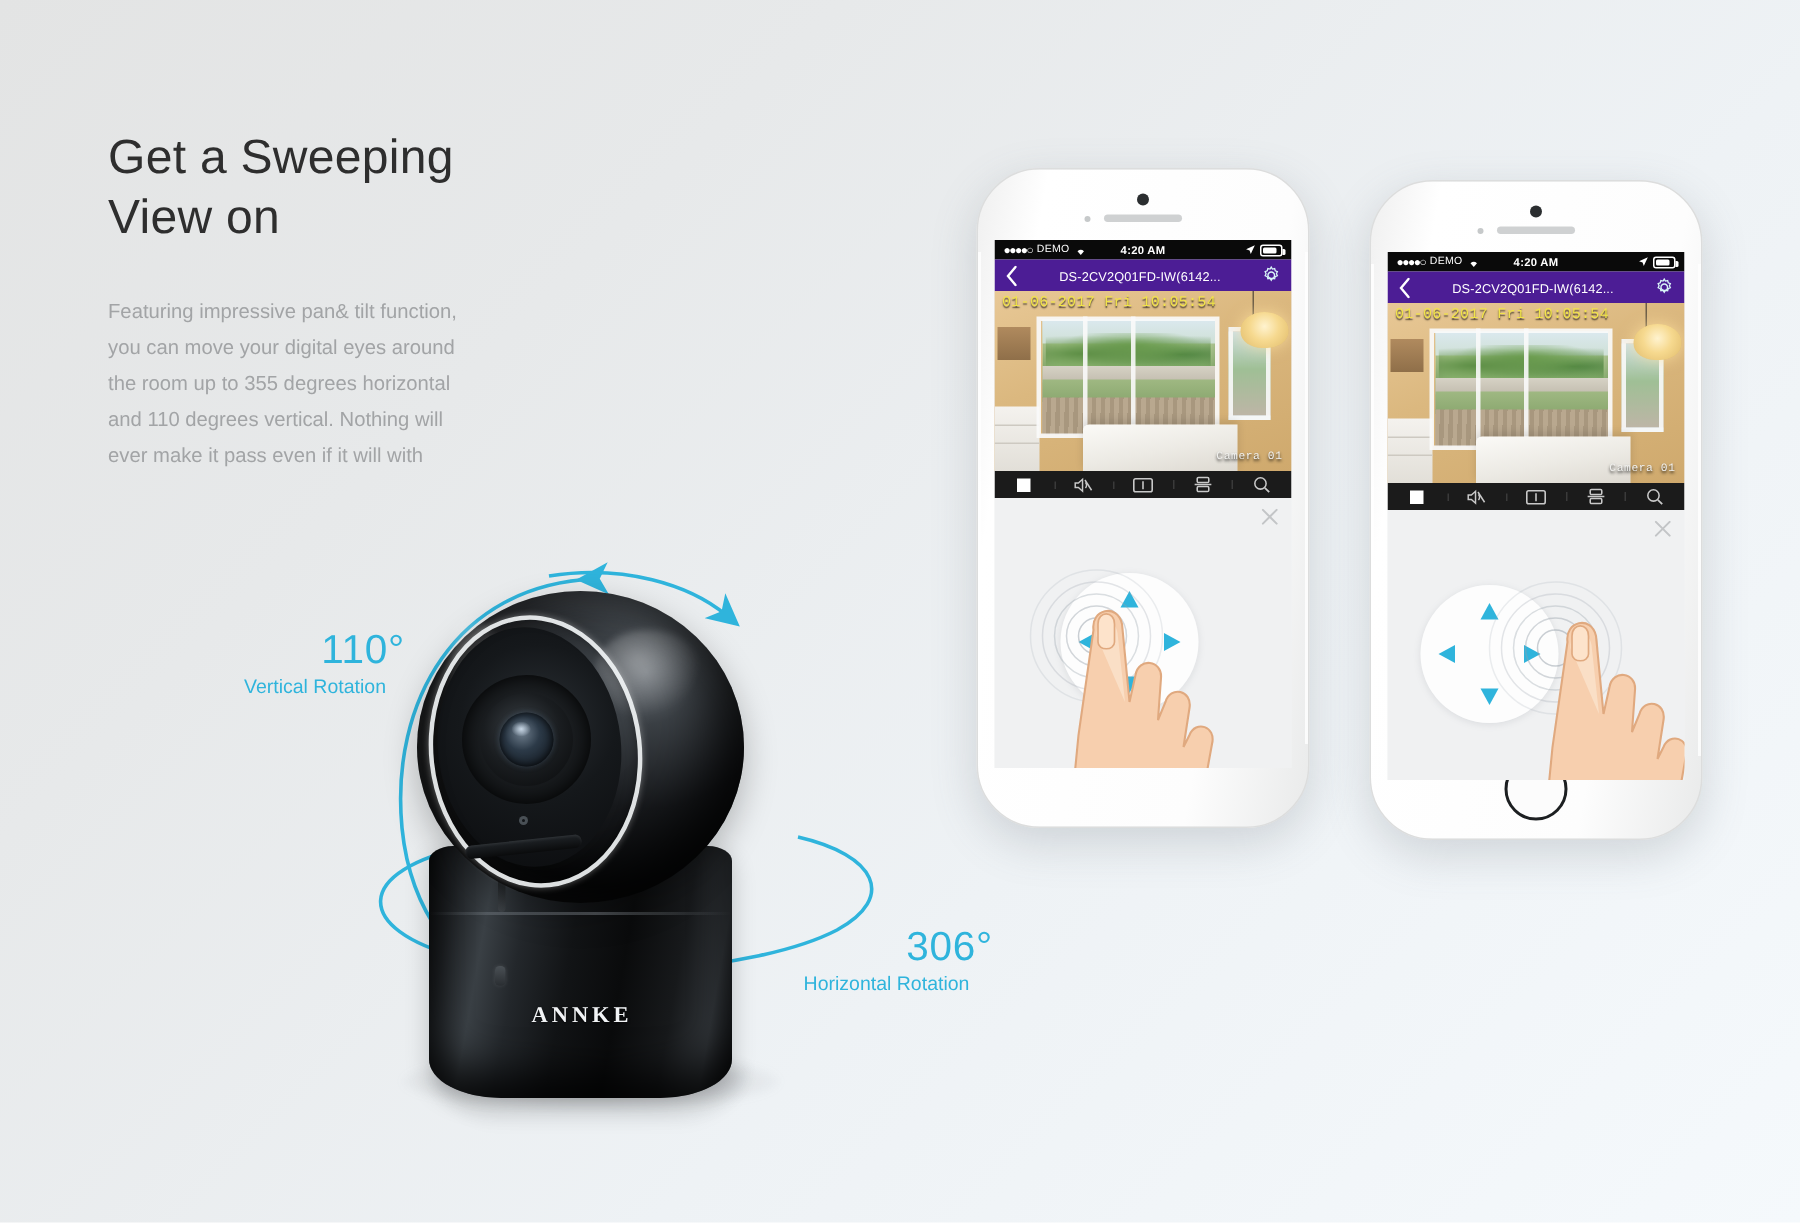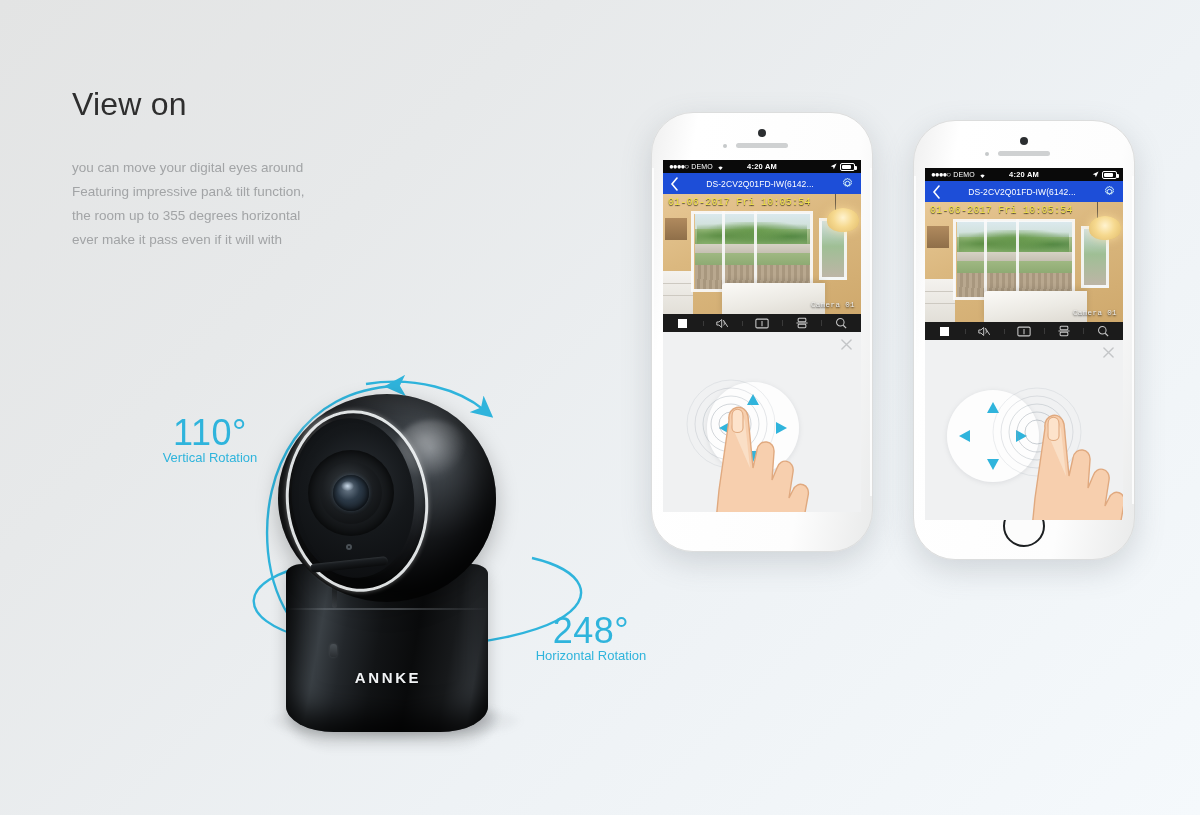--- a/index.html
+++ b/index.html
@@ -18,27 +18,27 @@
     letter-spacing:.2px;margin:0;
   }
   .headline span{display:block;}
   .body-copy{margin:32px 0 0 0;}
   .body-copy p{
     margin:0;font-size:13.5px;line-height:24px;color:#a2a4a6;font-weight:400;
   }
 
   
   .callout{position:absolute;text-align:center;color:#2fb4dc;}
-  .callout .deg{font-size:36px;line-height:30px;letter-spacing:.5px;}
+  .callout .deg{font-size:27px;line-height:30px;letter-spacing:.5px;text-align:right;}
   .callout .cap{font-size:13px;line-height:18px;margin-top:1px;}
   #callout-vertical{left:150px;top:418px;width:120px;}
   #callout-horizontal{left:520px;top:616px;width:142px;}
 
   
-  .camera-wrap{position:absolute;left:246px;top:372px;width:300px;height:390px;}
+  .camera-wrap{position:absolute;left:246px;top:372px;width:300px;height:390px;font-family:Liberation Serif, serif;}
   .cam-shadow{
     position:absolute;left:22px;top:330px;width:252px;height:38px;border-radius:50%;
     background:radial-gradient(ellipse at 50% 50%,rgba(70,75,80,.34) 0%,rgba(110,115,120,.13) 52%,rgba(255,255,255,0) 76%);
     filter:blur(3px);
   }
   .cam-reflect{
     position:absolute;left:44px;top:340px;width:206px;height:52px;border-radius:0 0 50% 50%/0 0 100% 100%;
     background:linear-gradient(180deg,rgba(40,42,45,.26),rgba(255,255,255,0) 80%);
     filter:blur(5px);opacity:.55;
   }
@@ -141,21 +141,21 @@
   .statusbar{height:13px;background:#0a0a0a;display:flex;align-items:center;
     padding:0 6px;box-sizing:border-box;color:#fff;font-size:7px;letter-spacing:.2px;}
   .sb-left{display:flex;align-items:center;gap:3px;flex:1;}
   .sb-dots{letter-spacing:-1px;font-size:8px;}
   .sb-center{font-weight:700;font-size:7.5px;}
   .sb-right{flex:1;display:flex;align-items:center;justify-content:flex-end;gap:3px;}
   .battery{width:15px;height:8px;border:1px solid #fff;border-radius:2px;position:relative;box-sizing:border-box;padding:1px;}
   .battery i{display:block;height:100%;width:82%;background:#fff;border-radius:1px;}
   .battery:after{content:"";position:absolute;right:-3px;top:2px;width:2px;height:4px;background:#fff;border-radius:0 1px 1px 0;}
 
-  .navbar{height:21px;background:#1d4ed8;display:flex;align-items:center;padding:0 7px;box-sizing:border-box;}
+  .navbar{height:21px;background:#4c1d95;display:flex;align-items:center;padding:0 7px;box-sizing:border-box;}
   .nav-title{flex:1;text-align:center;color:#fff;font-size:8.5px;letter-spacing:.1px;white-space:nowrap;overflow:hidden;}
 
   .video{position:relative;overflow:hidden;background:#cfae7e;}
   .vid-wall{position:absolute;inset:0;background:linear-gradient(160deg,#e8c896 0%,#dbb87f 40%,#cfa96d 100%);}
   .vid-opening{position:absolute;left:16%;top:16%;width:58%;height:64%;
     background:linear-gradient(180deg,#cfe2ea 0%,#b9d39a 22%,#8fb773 44%,#a9a79a 62%,#b8ada0 100%);
     box-shadow:inset 0 0 10px rgba(60,70,50,.35);}
   .vid-garden-sky{position:absolute;left:0;top:0;width:100%;height:20%;background:linear-gradient(180deg,#dbe9ef,#cfe0d6);}
   .vid-hedge{position:absolute;left:2%;top:12%;width:96%;height:30%;
     background:radial-gradient(ellipse at 22% 60%,#5e8f46 0%,rgba(94,143,70,0) 62%),
@@ -198,36 +198,38 @@
     box-shadow:0 1px 5px rgba(120,130,140,.18);}
   .hand{position:absolute;}
 </style>
 </head>
 <body>
 
 <div class="stage">
 
   <div class="copy">
     <h1 class="headline">
+      <span>Get a Sweeping</span>
       <span>View on</span>
     </h1>
     <div class="body-copy">
+      <p>Featuring impressive pan&amp; tilt function,</p>
       <p>you can move your digital eyes around</p>
-      <p>Featuring impressive pan&amp; tilt function,</p>
       <p>the room up to 355 degrees horizontal</p>
+      <p>and 110 degrees vertical. Nothing will</p>
       <p>ever make it pass even if it will with</p>
     </div>
   </div>
 
   <div class="callout" id="callout-vertical">
     <div class="deg">110°</div>
     <div class="cap">Vertical Rotation</div>
   </div>
   <div class="callout" id="callout-horizontal">
-    <div class="deg">248°</div>
+    <div class="deg">306°</div>
     <div class="cap">Horizontal Rotation</div>
   </div>
 
   <div class="camera-wrap">
     <svg class="rot-svg" viewBox="0 0 300 390">
       <defs>
         <marker id="ah" markerWidth="9" markerHeight="9" refX="4" refY="4.5" orient="auto">
           <path d="M0,0 L9,4.5 L0,9 L2.4,4.5 Z" fill="#2fb4dc"></path>
         </marker>
       </defs>

